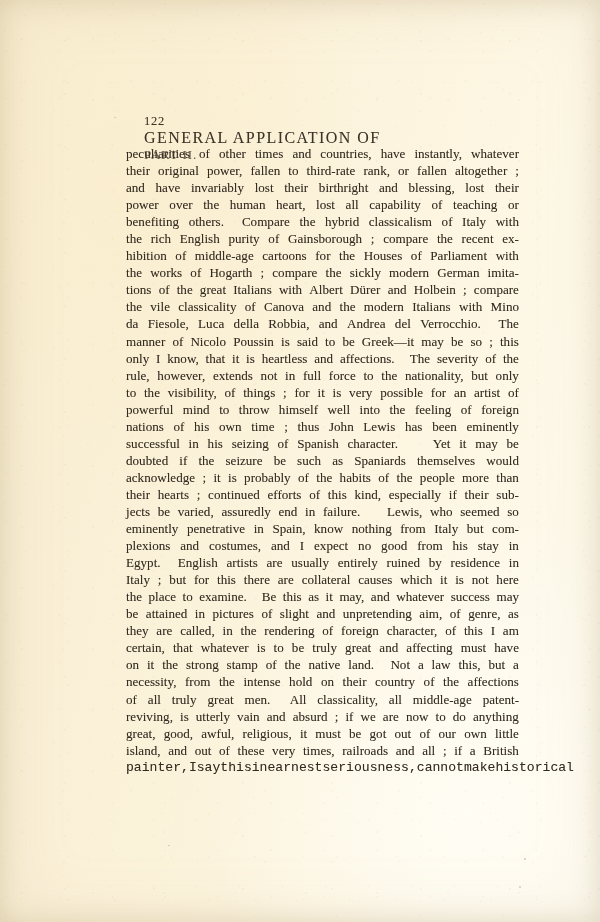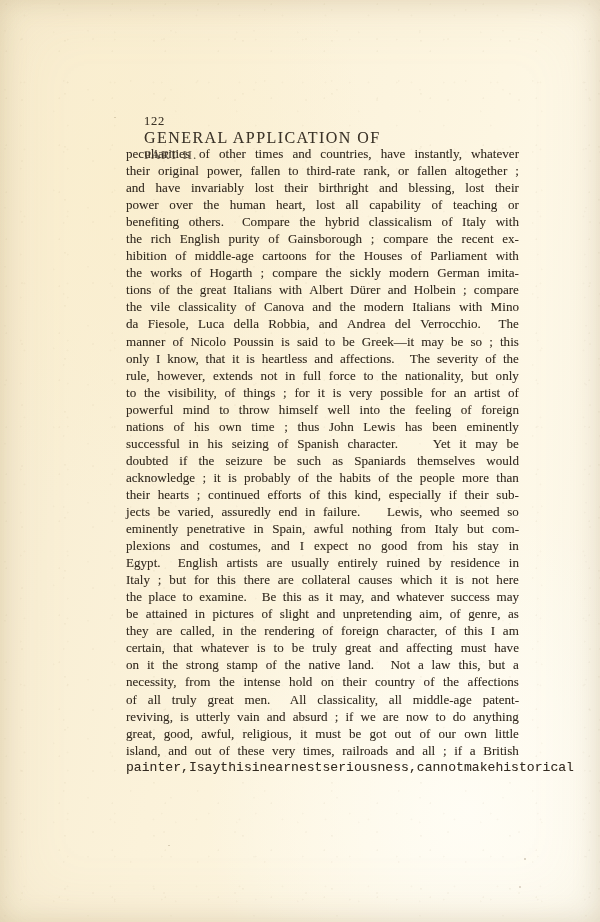--- a/index.html
+++ b/index.html
@@ -478,21 +478,21 @@
           <span class="w">seemed</span>
           <span class="w">so</span>
         </span>
       </span>
       <span class="tline">
         <span class="jrow">
           <span class="w">eminently</span>
           <span class="w">penetrative</span>
           <span class="w">in</span>
           <span class="w">Spain,</span>
-          <span class="w">awful</span>
+          <span class="w">know</span>
           <span class="w">nothing</span>
           <span class="w">from</span>
           <span class="w">Italy</span>
           <span class="w">but</span>
           <span class="w">com-</span>
         </span>
       </span>
       <span class="tline">
         <span class="jrow">
           <span class="w">plexions</span>

